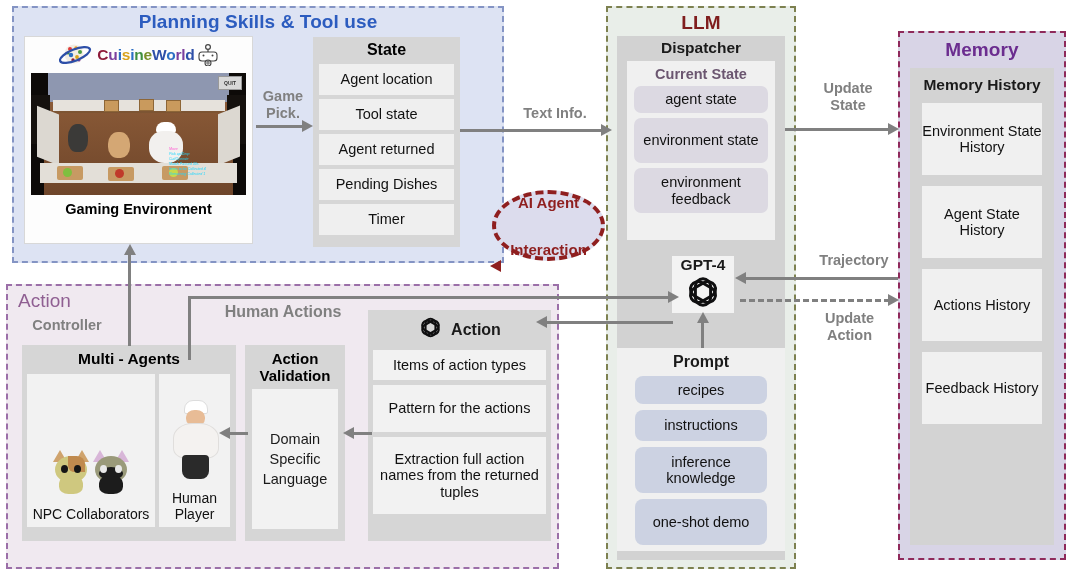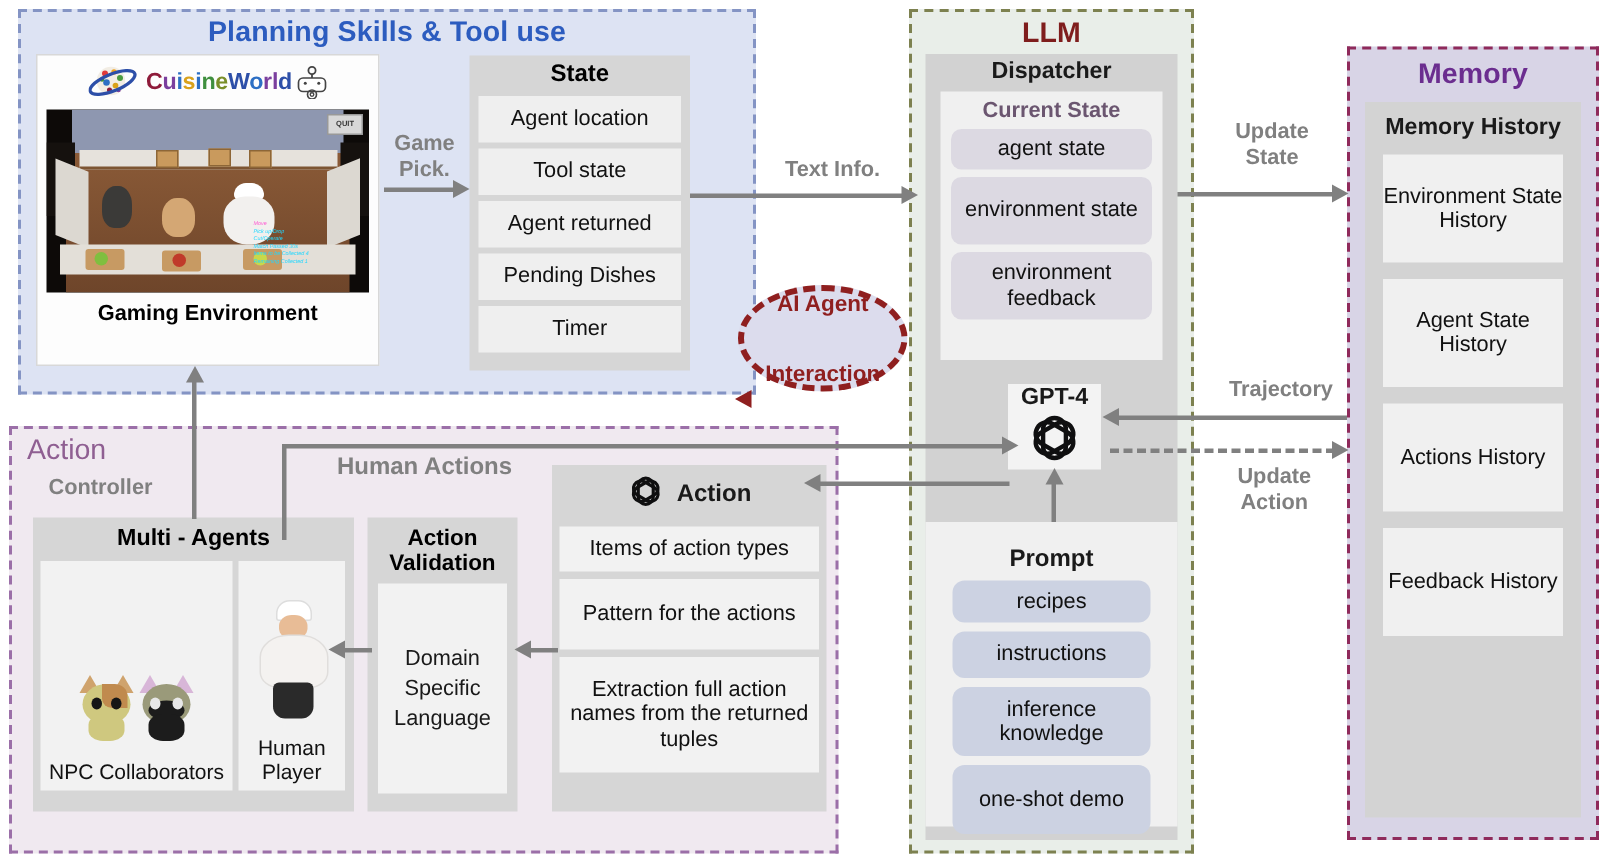--- a/index.html
+++ b/index.html
@@ -78,21 +78,21 @@
   .llm-inner{left:617px;top:36px;width:168px;height:524px;background:#d2d2d2;}
   .disp-hd{text-align:center;font-weight:bold;font-size:15.5px;padding:3px 0 4px;}
   .cur-state{margin:0 10px;background:#f0f0f0;padding:3px 0 22px;}
   .cur-state .cs-hd{text-align:center;font-weight:bold;font-size:14.5px;color:#6b5670;
       padding:2px 0 4px;}
   .cur-state .chip{background:#dcd9e2;margin:0 7px 5px;border-radius:7px;}
   .gpt{position:absolute;left:672px;top:256px;width:62px;height:57px;background:#f3f3f3;
       display:flex;flex-direction:column;align-items:center;justify-content:flex-start;}
   .gpt-t{font-weight:bold;font-size:15.5px;line-height:16px;padding-top:1px;}
   .prompt-box{left:617px;top:348px;width:168px;height:203px;background:#f0f0f0;}
-  .prompt-hd{text-align:center;font-weight:bold;font-size:16px;padding:16px 0 5px;}
+  .prompt-hd{text-align:center;font-weight:bold;font-size:16px;padding:5px 0 5px;}
   .prompt-box .chip{background:#ccd2e2;margin:0 18px 6px;border-radius:8px;}
 
   
   .mem-inner{left:910px;top:68px;width:144px;height:477px;background:#d3d3d3;}
   .mem-hd{text-align:center;font-weight:bold;font-size:15.5px;line-height:18px;padding:8px 0 9px;}
   .mem-inner .chip{background:#f0f0f0;margin:0 12px 11px;height:72px;}
 
   
   .multi-agents{left:22px;top:345px;width:214px;height:196px;background:#d6d6d6;}
   .multi-agents .panel-hd{padding:5px 0 6px;font-size:15.5px;}

